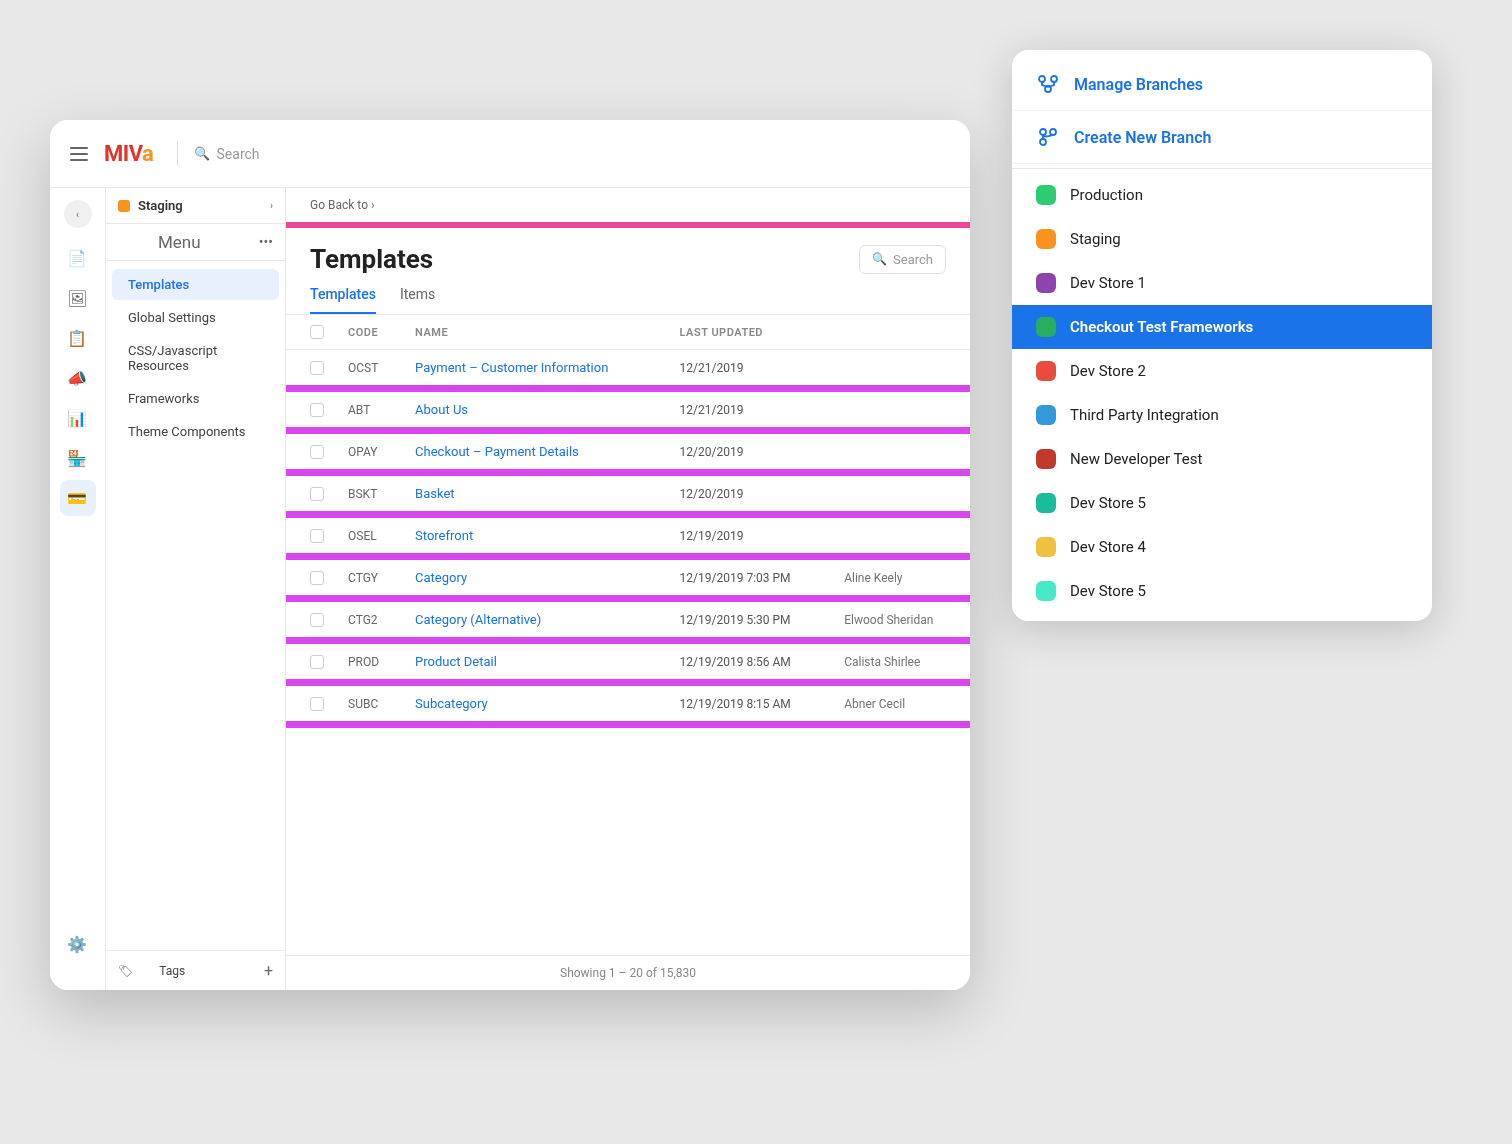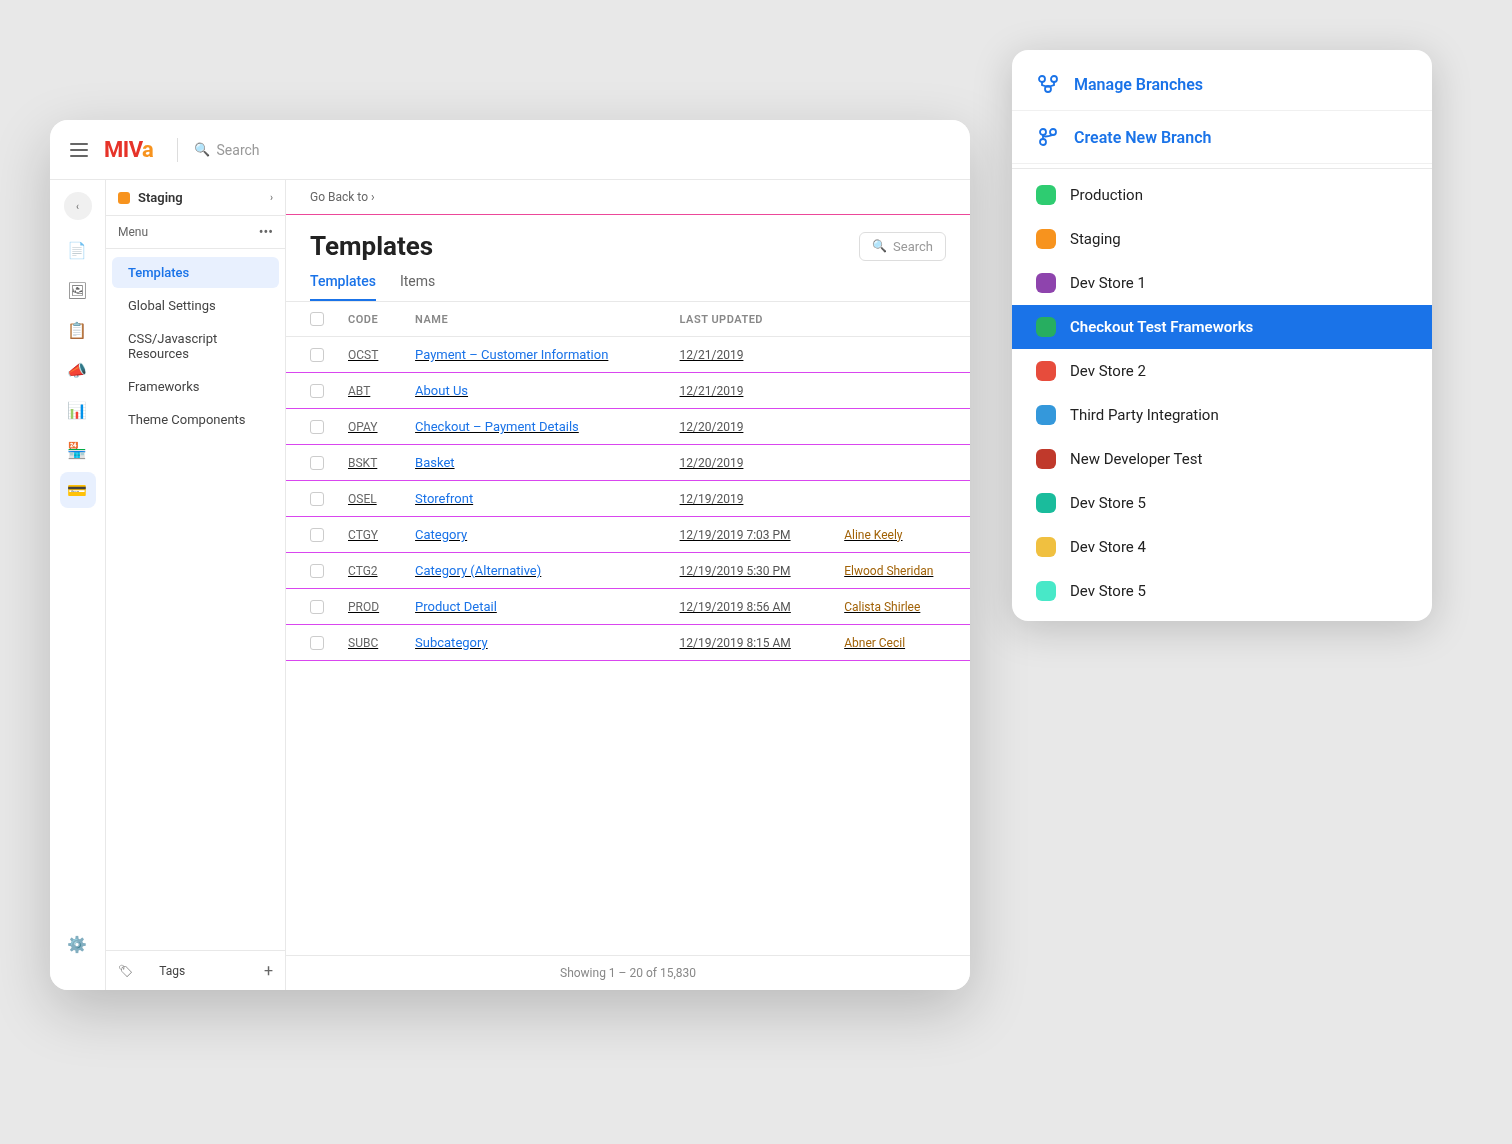--- a/index.html
+++ b/index.html
@@ -28,21 +28,21 @@
       overflow: hidden;
       display: flex;
       flex-direction: column;
     }
 
     
     .top-bar {
       display: flex;
       align-items: center;
       padding: 0 20px;
-      height: 60px;
+      height: 68px;
       background: #fff;
       border-bottom: 1px solid #e8e8e8;
       flex-shrink: 0;
     }
     .hamburger-icon {
       width: 18px;
       height: 14px;
       display: flex;
       flex-direction: column;
       justify-content: space-between;
@@ -172,22 +172,23 @@
       color: #666;
     }
     .nav-menu-header {
       display: flex;
       align-items: center;
       justify-content: space-between;
       padding: 8px 12px;
       border-bottom: 1px solid #e8e8e8;
     }
     .nav-menu-label {
-      font-size: 12px;
+      font-size: 17px;
       color: #666;
+      margin-left: 40px;
     }
     .nav-menu-dots {
       font-size: 14px;
       color: #666;
       cursor: pointer;
     }
     .nav-items {
       padding: 8px 0;
       flex: 1;
     }
@@ -218,21 +219,21 @@
     
     .content-area {
       flex: 1;
       display: flex;
       flex-direction: column;
       background: #fff;
       overflow: hidden;
     }
     .breadcrumb-bar {
       padding: 10px 24px;
-      border-bottom: 1px solid #ec4899;
+      border-bottom: 6px solid #ec4899;
     }
     .breadcrumb {
       font-size: 12px;
       color: #666;
       display: flex;
       align-items: center;
       gap: 4px;
     }
     .page-header {
       padding: 16px 24px 0;
@@ -290,33 +291,32 @@
       padding: 10px 12px;
       text-align: left;
       font-size: 11px;
       font-weight: 600;
       color: #888;
       letter-spacing: 0.5px;
       text-transform: uppercase;
     }
     thead th:first-child { padding-left: 24px; width: 40px; }
     tbody tr {
-      border-bottom: 1px solid #d946ef;
-      text-decoration: underline;
+      border-bottom: 7px solid #d946ef;
     }
     tbody td {
       padding: 10px 12px;
       font-size: 13px;
       color: #444;
     }
     tbody td:first-child { padding-left: 24px; }
     .code-cell { color: #666; font-size: 12px; }
     .link-cell { color: #1a73e8; cursor: pointer; }
     .date-cell { color: #555; font-size: 12px; white-space: nowrap; }
-    .user-cell { color: #a16207; font-size: 12px; }
+    .user-cell { color: #737373; font-size: 12px; }
     .checkbox {
       width: 14px;
       height: 14px;
       border: 1.5px solid #ccc;
       border-radius: 3px;
       cursor: pointer;
     }
     .table-footer {
       padding: 10px 24px;
       border-top: 1px solid #e8e8e8;

